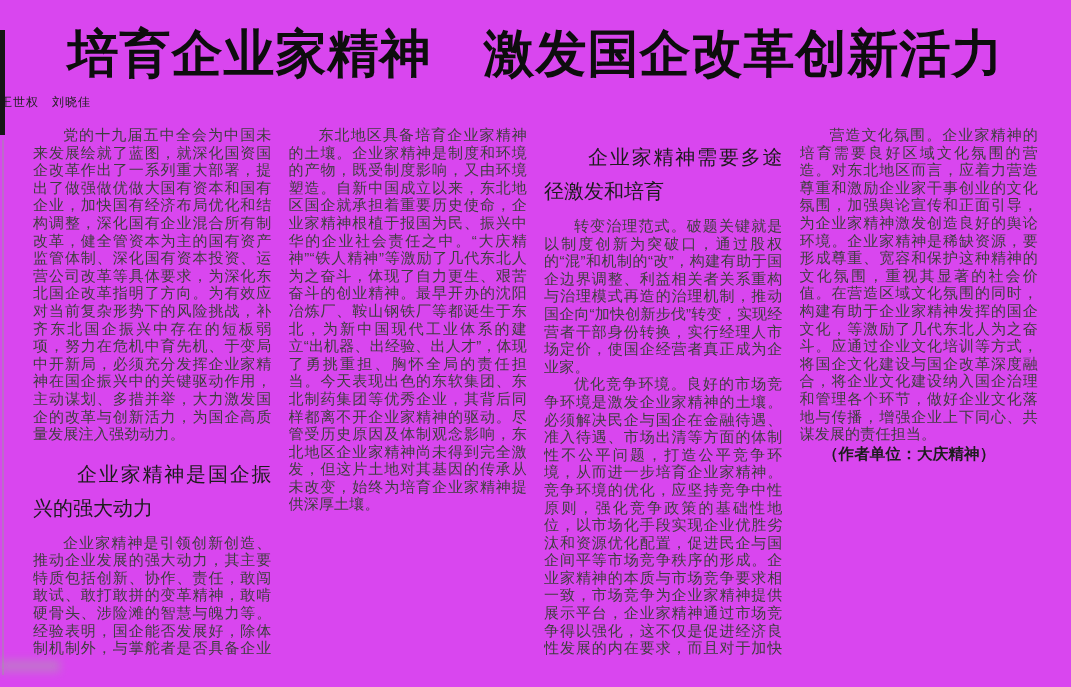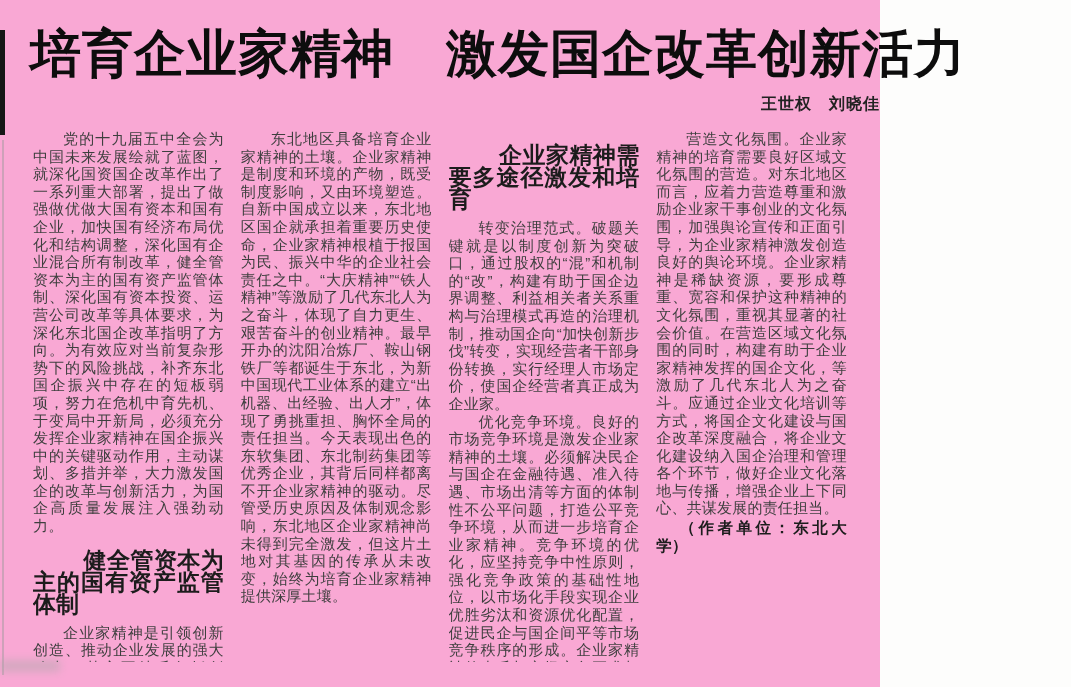--- a/index.html
+++ b/index.html
@@ -4,22 +4,22 @@
 <style>
   html, body {
     margin: 0; padding: 0;
     width: 1071px; height: 687px;
     overflow: hidden;
     background: #fdfdfc;
     font-family: "Liberation Sans", sans-serif;
   }
   .page {
     position: relative;
-    width: 880px; height: 687px;
-    background: #f9a8d4;
+    width: 1071px; height: 687px;
+    background: #d946ef;
   }
   
   .edge-bar-top {
     position: absolute; left: 0; top: 30px;
     width: 5px; height: 105px;
     background: #161616;
   }
   .edge-line {
     position: absolute; left: 2px; top: 140px;
     width: 2px; height: 535px;
@@ -37,23 +37,23 @@
     text-align: center;
     font-size: 51px;
     line-height: 60px;
     font-weight: 900;
     letter-spacing: 1px;
     color: #0d0d0d;
     white-space: nowrap;
   }
   .byline {
     margin-top: 10px;
-    text-align: right;
-    font-size: 16px;
-    font-weight: 700;
+    text-align: left;
+    font-size: 12px;
+    font-weight: 400;
     color: #222;
     letter-spacing: 1px;
   }
   .article-body {
     display: flex;
     gap: 17px;
     padding: 0 33px;
     margin-top: 15px;
     height: 532px;
     overflow: hidden;
@@ -74,51 +74,51 @@
   .para.indent { text-indent: 2em; }
   .para.author {
     font-weight: 700;
     color: #1d1d1d;
     text-indent: 1.5em;
     margin-top: 2px;
     font-size: 15.5px;
   }
   .subhead {
     margin: 14px 0 9px 0;
-    font-size: 23px;
-    line-height: 22px;
-    font-weight: 700;
+    font-size: 20px;
+    line-height: 34px;
+    font-weight: 400;
     color: #1c1c1c;
     text-indent: 2.2em;
     text-align: justify;
   }
 </style>
 </head>
 <body>
 
 <div class="page">
   <div class="edge-bar-top"></div>
   <div class="edge-line"></div>
   <div class="edge-smudge"></div>
 
   <h1 class="headline">培育企业家精神　激发国企改革创新活力</h1>
   <div class="byline">王世权　刘晓佳</div>
 
   <div class="article-body">
       <div class="col">
         <p class="para indent">党的十九届五中全会为中国未来发展绘就了蓝图，就深化国资国企改革作出了一系列重大部署，提出了做强做优做大国有资本和国有企业，加快国有经济布局优化和结构调整，深化国有企业混合所有制改革，健全管资本为主的国有资产监管体制、深化国有资本投资、运营公司改革等具体要求，为深化东北国企改革指明了方向。为有效应对当前复杂形势下的风险挑战，补齐东北国企振兴中存在的短板弱项，努力在危机中育先机、于变局中开新局，必须充分发挥企业家精神在国企振兴中的关键驱动作用，主动谋划、多措并举，大力激发国企的改革与创新活力，为国企高质量发展注入强劲动力。</p>
-        <h2 class="subhead">健全管资本为主的国有资产监管体制</h2>
+        <h2 class="subhead">企业家精神是国企振兴的强大动力</h2>
         <p class="para indent">企业家精神是引领创新创造、推动企业发展的强大动力，其主要特质包括创新、协作、责任，敢闯敢试、敢打敢拼的变革精神，敢啃硬骨头、涉险滩的智慧与魄力等。经验表明，国企能否发展好，除体制机制外，与掌舵者是否具备企业家精神息息相关。我们要清醒认识到，在不确定性日增的市场</p>
       </div>
       <div class="col">
         <p class="para indent">东北地区具备培育企业家精神的土壤。企业家精神是制度和环境的产物，既受制度影响，又由环境塑造。自新中国成立以来，东北地区国企就承担着重要历史使命，企业家精神根植于报国为民、振兴中华的企业社会责任之中。“大庆精神”“铁人精神”等激励了几代东北人为之奋斗，体现了自力更生、艰苦奋斗的创业精神。最早开办的沈阳冶炼厂、鞍山钢铁厂等都诞生于东北，为新中国现代工业体系的建立“出机器、出经验、出人才”，体现了勇挑重担、胸怀全局的责任担当。今天表现出色的东软集团、东北制药集团等优秀企业，其背后同样都离不开企业家精神的驱动。尽管受历史原因及体制观念影响，东北地区企业家精神尚未得到完全激发，但这片土地对其基因的传承从未改变，始终为培育企业家精神提供深厚土壤。</p>
       </div>
       <div class="col">
         <h2 class="subhead">企业家精神需要多途径激发和培育</h2>
         <p class="para indent">转变治理范式。破题关键就是以制度创新为突破口，通过股权的“混”和机制的“改”，构建有助于国企边界调整、利益相关者关系重构与治理模式再造的治理机制，推动国企向“加快创新步伐”转变，实现经营者干部身份转换，实行经理人市场定价，使国企经营者真正成为企业家。</p>
         <p class="para indent">优化竞争环境。良好的市场竞争环境是激发企业家精神的土壤。必须解决民企与国企在金融待遇、准入待遇、市场出清等方面的体制性不公平问题，打造公平竞争环境，从而进一步培育企业家精神。竞争环境的优化，应坚持竞争中性原则，强化竞争政策的基础性地位，以市场化手段实现企业优胜劣汰和资源优化配置，促进民企与国企间平等市场竞争秩序的形成。企业家精神的本质与市场竞争要求相一致，市场竞争为企业家精神提供展示平台，企业家精神通过市场竞争得以强化，这不仅是促进经济良性发展的内在要求，而且对于加快培育企业家精神具有重要现实意义。</p>
       </div>
       <div class="col">
         <p class="para indent">营造文化氛围。企业家精神的培育需要良好区域文化氛围的营造。对东北地区而言，应着力营造尊重和激励企业家干事创业的文化氛围，加强舆论宣传和正面引导，为企业家精神激发创造良好的舆论环境。企业家精神是稀缺资源，要形成尊重、宽容和保护这种精神的文化氛围，重视其显著的社会价值。在营造区域文化氛围的同时，构建有助于企业家精神发挥的国企文化，等激励了几代东北人为之奋斗。应通过企业文化培训等方式，将国企文化建设与国企改革深度融合，将企业文化建设纳入国企治理和管理各个环节，做好企业文化落地与传播，增强企业上下同心、共谋发展的责任担当。</p>
-        <p class="para author">（作者单位：东北大学）</p>
+        <p class="para author">（作者单位：大庆精神）</p>
       </div>
     </div>
 </div>
 
 </body></html>

